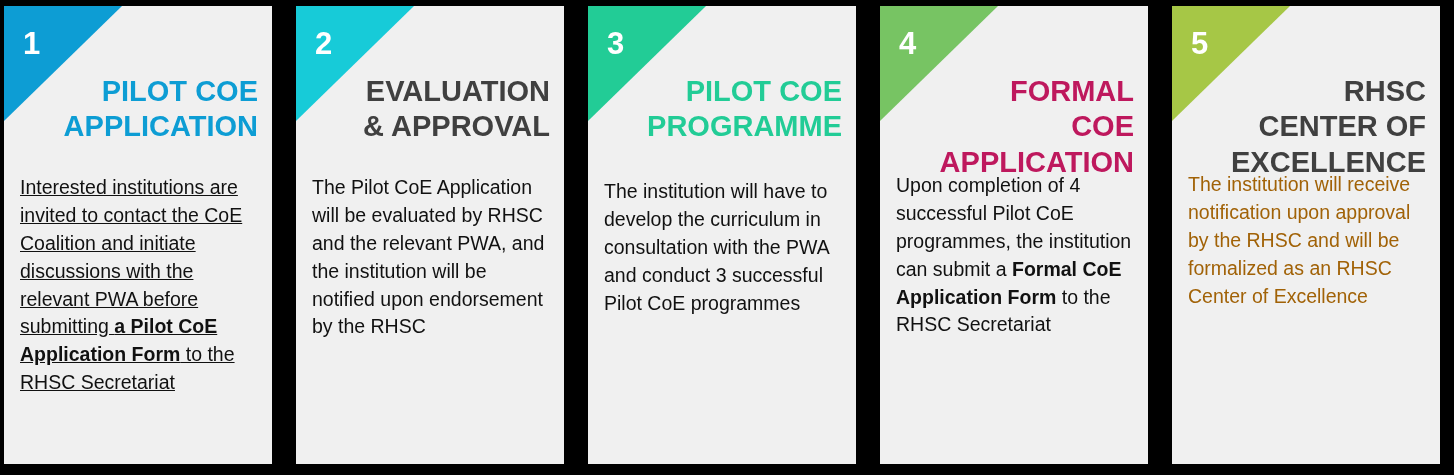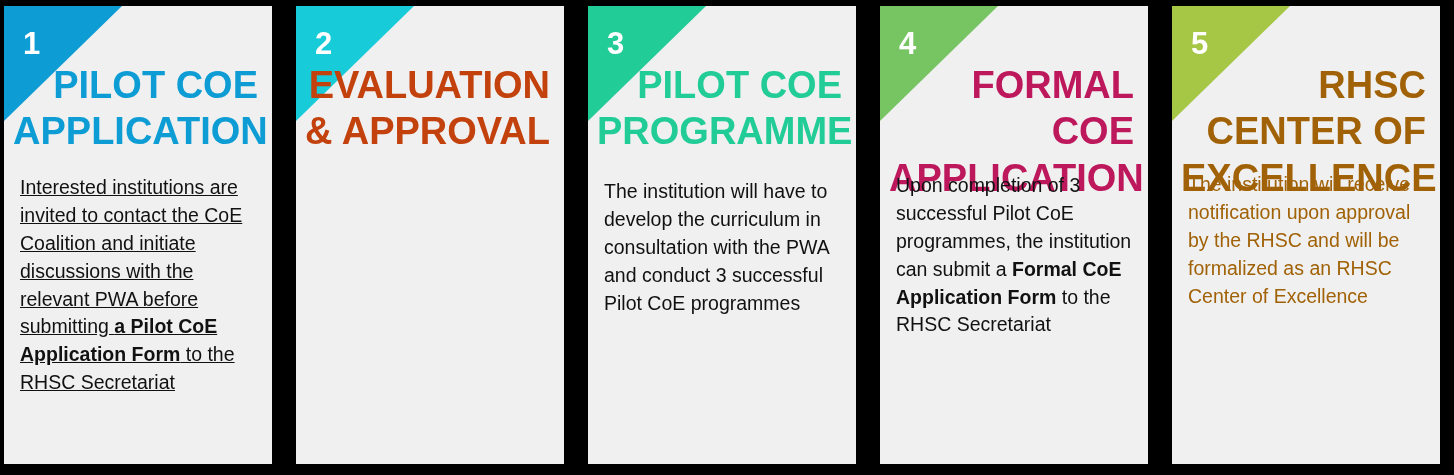--- a/index.html
+++ b/index.html
@@ -51,25 +51,25 @@
     left: 19px;
     color: #FFFFFF;
     font-size: 31px;
     font-weight: bold;
     line-height: 1;
     letter-spacing: 0px;
   }
 
   .card-title {
     position: absolute;
-    top: 56px;
+    top: 68px;
     right: 14px;
     width: 245px;
     text-align: right;
-    font-size: 38px;
+    font-size: 29px;
     font-weight: bold;
     line-height: 1.22;
     text-transform: uppercase;
     white-space: pre-line;
   }
 
   .card-body {
     position: absolute;
     left: 16px;
     right: 14px;
@@ -103,22 +103,23 @@
     <div class="card-body body-1" style="color: rgb(17, 17, 17);"><span>Interested institutions are invited to contact the CoE Coalition and initiate discussions with the relevant PWA before submitting </span><b>a Pilot CoE Application Form</b><span> to the RHSC Secretariat</span></div>
   </div>
 
   <div class="card" style="background: rgb(240, 240, 240);">
     <div class="corner-triangle">
       <svg viewBox="0 0 118 115" preserveAspectRatio="none" aria-hidden="true">
         <polygon points="0,0 118,0 0,115" fill="#17CBD8"></polygon>
       </svg>
     </div>
     <div class="step-number">2</div>
-    <div class="card-title" style="color: #c2410c;">EVALUATION
+    <div class="card-title" style="color: #404040;">EVALUATION
 &amp; APPROVAL</div>
+    <div class="card-body body-2" style="color: rgb(17, 17, 17);"><span>The Pilot CoE Application will be evaluated by RHSC and the relevant PWA, and the institution will be notified upon endorsement by the RHSC</span></div>
   </div>
 
   <div class="card" style="background: rgb(240, 240, 240);">
     <div class="corner-triangle">
       <svg viewBox="0 0 118 115" preserveAspectRatio="none" aria-hidden="true">
         <polygon points="0,0 118,0 0,115" fill="#22CC96"></polygon>
       </svg>
     </div>
     <div class="step-number">3</div>
     <div class="card-title" style="color: rgb(34, 204, 150);">PILOT COE
@@ -129,29 +130,29 @@
   <div class="card" style="background: rgb(240, 240, 240);">
     <div class="corner-triangle">
       <svg viewBox="0 0 118 115" preserveAspectRatio="none" aria-hidden="true">
         <polygon points="0,0 118,0 0,115" fill="#77C463"></polygon>
       </svg>
     </div>
     <div class="step-number">4</div>
     <div class="card-title" style="color: #be185d;">FORMAL
 COE
 APPLICATION</div>
-    <div class="card-body body-4" style="color: rgb(17, 17, 17);"><span>Upon completion of 3 successful Pilot CoE programmes, the institution can submit a </span><b>Formal CoE Application Form</b><span> to the RHSC Secretariat</span></div>
+    <div class="card-body body-4" style="color: rgb(17, 17, 17);"><span>Upon completion of 4 successful Pilot CoE programmes, the institution can submit a </span><b>Formal CoE Application Form</b><span> to the RHSC Secretariat</span></div>
   </div>
 
   <div class="card" style="background: rgb(240, 240, 240);">
     <div class="corner-triangle">
       <svg viewBox="0 0 118 115" preserveAspectRatio="none" aria-hidden="true">
         <polygon points="0,0 118,0 0,115" fill="#A6C746"></polygon>
       </svg>
     </div>
     <div class="step-number">5</div>
-    <div class="card-title" style="color: #a16207;">RHSC
+    <div class="card-title" style="color: #404040;">RHSC
 CENTER OF
 EXCELLENCE</div>
     <div class="card-body body-5" style="color: #a16207;"><span>The institution will receive notification upon approval by the RHSC and will be formalized as an RHSC Center of Excellence</span></div>
   </div>
 
 </div>
 
 </body></html>

